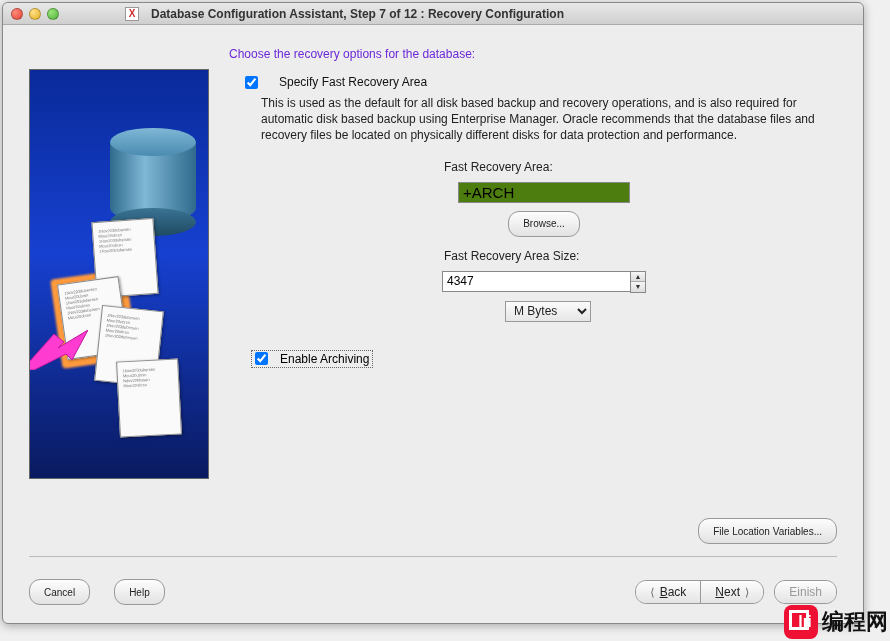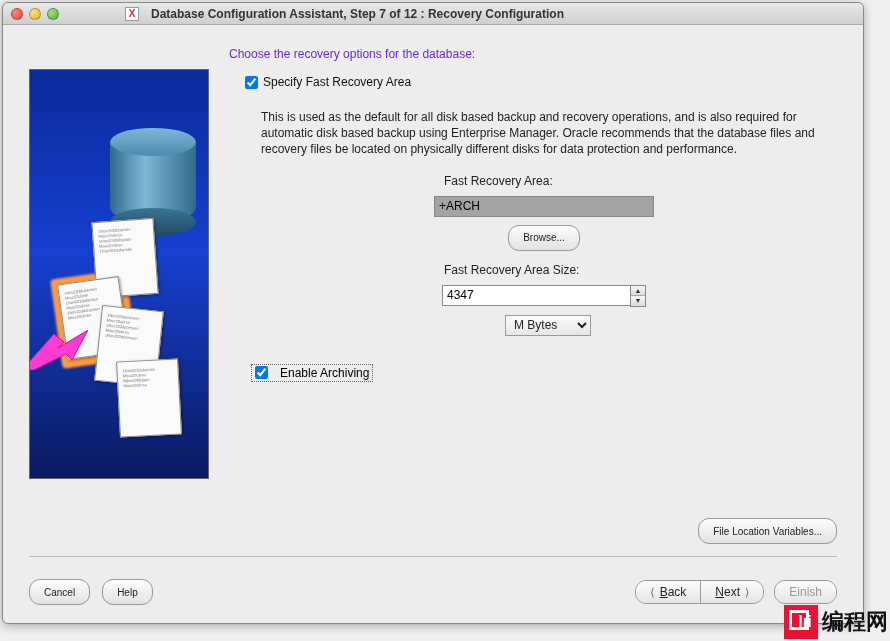--- a/index.html
+++ b/index.html
@@ -78,35 +78,35 @@
 .page-glow{position:absolute;top:204px;left:26px;width:76px;height:90px;background:#ff9a3d;border-radius:4px;transform:rotate(-8deg);filter:blur(1px);}
 .arrow{
   position:absolute; top:260px; left:-8px; width:66px; height:40px;
 }
 .arrow svg{width:100%;height:100%;}
 .main {
   flex:1;
   padding-top:4px;
 }
 .instr { margin-bottom:14px; color:#6d28d9;}
-.chk-row { display:flex; align-items:center; gap:5px; margin-bottom:20px;padding-left:16px;}
+.chk-row { display:flex; align-items:center; gap:21px; margin-bottom:6px;padding-left:16px;}
 .chk-row .lbl { color:#111;}
 .chk-row input[type=checkbox]{width:13px;height:13px;}
 .desc {
   margin: 0 0 16px 32px;
   color:#222;
   line-height:1.35;
   max-width:570px;
 }
 .fld-row {
   display:flex; align-items:center; margin:0 0 12px 22px; gap:8px;flex-direction:column;
 }
 .fld-label { width:200px; color:#222;}
 .txt-input {
-  width:220px; height:21px; border:1px solid #888; background:#a3a3a3; padding:1px 4px; font-family:inherit; font-size:12px;
+  width:172px; height:21px; border:1px solid #888; background:#4d7c0f; padding:1px 4px; font-family:inherit; font-size:15px;
 }
 .browse-btn, .edit-btn, .pill-btn {
   height:26px; padding:2px 14px;
   background:linear-gradient(#fdfdfd,#e2e2e2);
   border:1px solid #999; border-radius:11px;
   font-family:inherit; font-size:10px; color:#222; cursor:pointer;
   display:inline-flex; align-items:center; gap:5px;
 }
 .spin-wrap{display:flex;align-items:flex-start;}
 .spin-input{width:188px;height:21px;border:1px solid #888;border-right:none;background:#fff;padding:1px 4px;font-family:inherit;font-size:12px;}
@@ -117,36 +117,36 @@
   width:86px;height:21px;border:1px solid #999;background:linear-gradient(#fbfbfb,#e6e6e6);
   font-family:inherit;font-size:12px;padding:0 4px;color:#222;margin-left:8px;cursor:pointer;
 }
 .dotted{border:1px dotted #666;padding:1px 3px;display:inline-flex;align-items:center;gap:12px;}
 .archive-row{display:flex;align-items:center;gap:40px;margin:28px 0 0 22px;}
 .file-loc-row{display:flex;justify-content:flex-end;margin-top:20px;}
 .divider{height:1px;background:#bbb;margin:12px 0;}
 .footer{
   display:flex;align-items:center;padding:0 26px 18px 26px;
 }
-.footer-left{display:flex;gap:12px;}
+.footer-left{display:flex;gap:24px;}
 .footer-right{margin-left:auto;display:flex;gap:10px;align-items:center;}
 .nav-group{display:flex;border:1px solid #999;border-radius:11px;overflow:hidden;height:24px;}
 .nav-btn{
   padding:2px 14px;background:linear-gradient(#fdfdfd,#e4e4e4);border:none;
   font-family:inherit;font-size:12px;color:#222;cursor:pointer;display:flex;align-items:center;gap:5px;
 }
 .nav-btn.disabled{color:#999;}
 .nav-btn + .nav-btn{border-left:1px solid #999;}
 .nav-btn .u{text-decoration:underline;}
 .chev{font-size:11px;color:#666;}
 .watermark{
   position:fixed;right:2px;bottom:2px;display:flex;align-items:center;gap:4px;
   font-family:"Microsoft YaHei",sans-serif;font-size:22px;font-weight:bold;color:#111;
 }
-.wm-badge{width:34px;height:34px;background:#e13; color:#fff;display:flex;align-items:center;justify-content:center;border-radius:0;font-size:16px;font-weight:bold;position:relative;padding-left:8px;}
+.wm-badge{width:34px;height:34px;background:#e13; color:#fff;display:flex;align-items:center;justify-content:center;border-radius:8px;font-size:16px;font-weight:bold;position:relative;padding-left:8px;}
 .wm-badge::after{content:"";position:absolute;border:3px solid #fff;width:14px;height:14px;left:5px;top:5px;}
 .pg-lines{white-space:pre-wrap;}
 </style>
 </head>
 <body>
 
 <div class="window">
   <div class="titlebar">
     <div class="traffic">
       <div class="tl red"></div>

